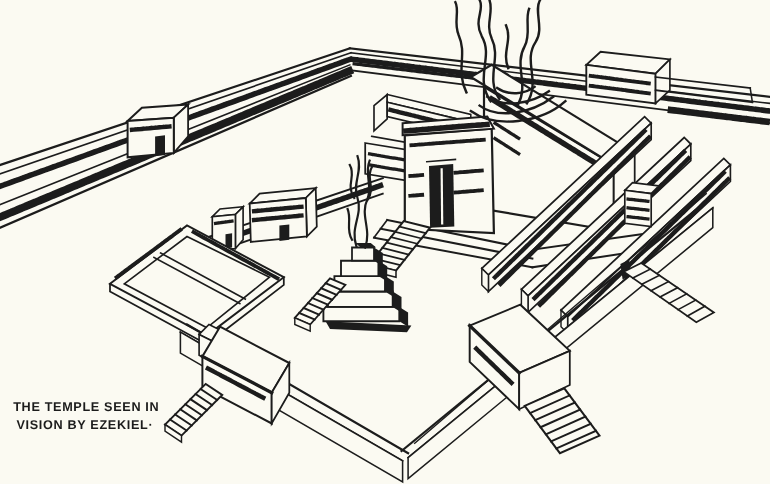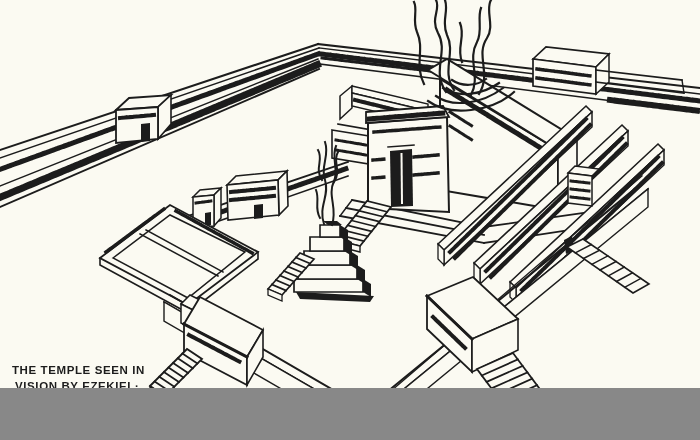--- a/index.html
+++ b/index.html
@@ -1,16 +1,16 @@
 <!DOCTYPE html>
 <html style="--ink: #1c1c1c; --paper: #fbfaf2;"><head>
 <meta charset="utf-8">
 <style>
   html,body{margin:0;padding:0;background:#888;}
-  .stage{position:relative;width:700px;height:388px;margin:0 auto;overflow:hidden;background:var(--paper,#fbfaf2);}
+  .stage{position:relative;width:700px;height:440px;margin:0 auto;overflow:hidden;background:var(--paper,#fbfaf2);}
   svg{position:absolute;left:0;top:0;display:block;}
   .ink{stroke:var(--ink,#1c1c1c);fill:none;stroke-linecap:square;}
   .fillp{fill:var(--paper,#fbfaf2);stroke:var(--ink,#1c1c1c);stroke-linejoin:miter;}
   .filli{fill:var(--ink,#1c1c1c);stroke:none;}
   .cap{font-family:"Liberation Sans","DejaVu Sans",sans-serif;font-weight:700;font-size:11.5px;letter-spacing:0.6px;fill:var(--ink,#1c1c1c);}
 </style>
 </head>
 <body>
 
 <div class="stage">

